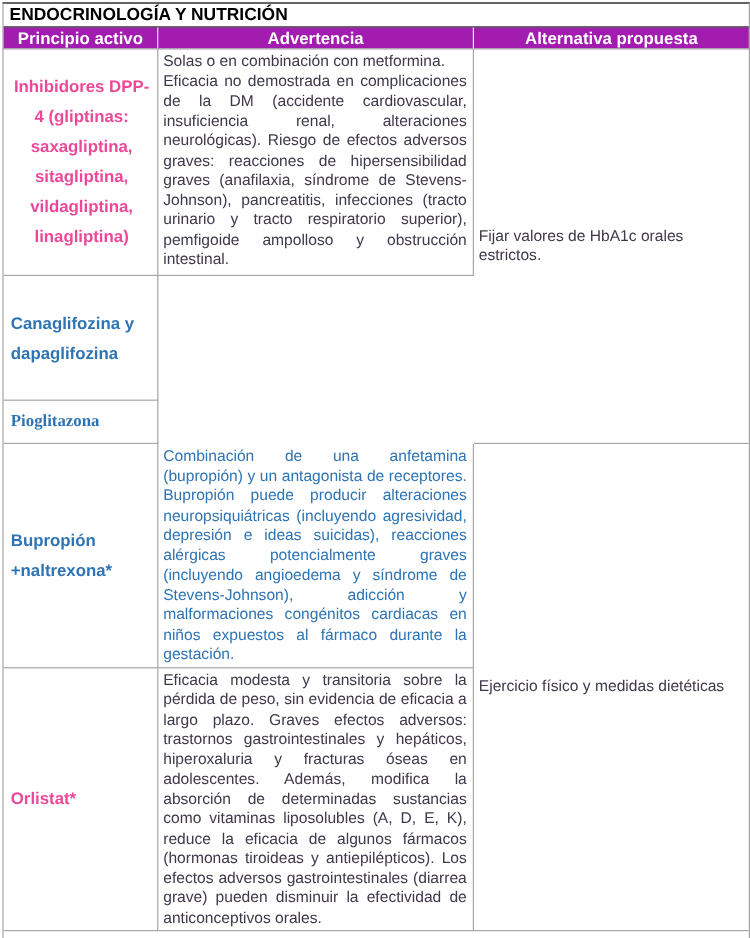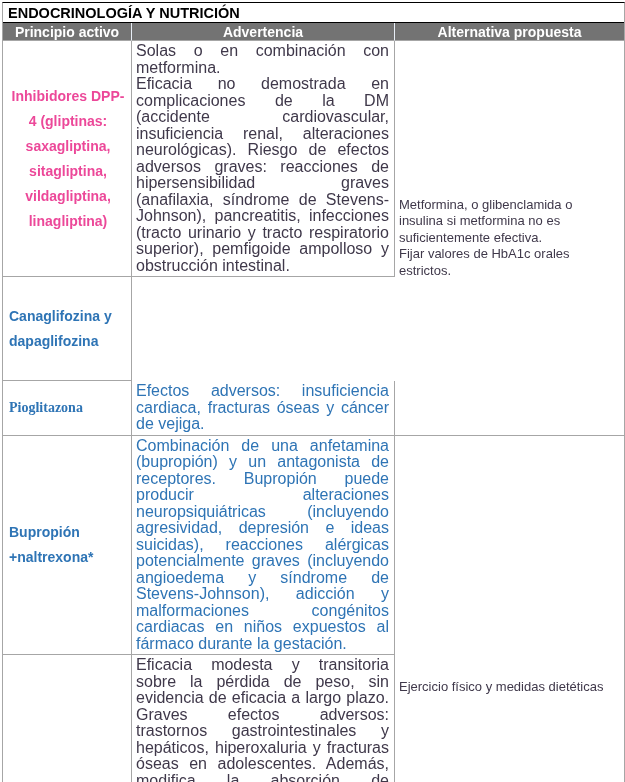--- a/index.html
+++ b/index.html
@@ -24,21 +24,21 @@
 
   .r-title {
     grid-area: 1 / 1 / 2 / 4;
     display: flex; align-items: center;
     padding: 0 5px;
     font-size: 14.5px; font-weight: bold; color: #000000;
     border-bottom: 1px solid #000000;
   }
 
   .hdr {
-    background: #737373;
+    background: #a21caf;
     color: #FFFFFF;
     font-size: 14px; font-weight: bold;
     display: flex; align-items: center; justify-content: center;
     border-right: 1px solid #e8eef6;
     border-bottom: 1px solid #A6A6A6;
   }
   .hdr.last { border-right: none; }
 
   .h1 { grid-area: 2 / 1 / 3 / 2; }
   .h2 { grid-area: 2 / 2 / 3 / 3; }
@@ -47,21 +47,21 @@
   .drug {
     display: flex; align-items: center;
     padding: 2px 4px 2px 6px;
     font-size: 14px; font-weight: bold; line-height: 25px;
   }
   .drug.dark { color: #ec4899; text-align: center; }
   .drug.blue { color: #2E74B5; }
 
   .warn {
     padding: 2px 5px 2px 4px;
-    font-size: 16px; line-height: 16.5px;
+    font-size: 13px; line-height: 16.5px;
     text-align: justify;
   }
   .warn.dark { color: #3F384A; }
   .warn.blue { color: #2E74B5; }
   .warn .para + .para { margin-top: 0; }
 
   .alt {
     padding: 2px 5px 2px 4px;
     font-size: 13px; line-height: 16.5px;
     color: #3F384A;
@@ -100,36 +100,32 @@
 
     <div class="cell drug dark d1">Inhibidores DPP-4 (gliptinas: saxagliptina, sitagliptina, vildagliptina, linagliptina)</div>
     <div class="cell warn dark w1">
       <div class="para">Solas o en combinación con metformina.</div>
       <div class="para">Eficacia no demostrada en complicaciones de la DM (accidente cardiovascular, insuficiencia renal, alteraciones neurológicas). Riesgo de efectos adversos graves: reacciones de hipersensibilidad graves (anafilaxia, síndrome de Stevens-Johnson), pancreatitis, infecciones (tracto urinario y tracto respiratorio superior), pemfigoide ampolloso y obstrucción intestinal.</div>
     </div>
 
     <div class="cell drug blue d2">Canaglifozina y dapaglifozina</div>
 
     <div class="cell drug blue d3">Pioglitazona</div>
-    <div class="cell warn blue w3">
-      <div class="para">Efectos adversos: insuficiencia cardiaca, fracturas óseas y cáncer de vejiga.</div>
-    </div>
 
     <div class="cell drug blue d4">Bupropión +naltrexona*</div>
     <div class="cell warn blue w4">
       <div class="para">Combinación de una anfetamina (bupropión) y un antagonista de receptores. Bupropión puede producir alteraciones neuropsiquiátricas (incluyendo agresividad, depresión e ideas suicidas), reacciones alérgicas potencialmente graves (incluyendo angioedema y síndrome de Stevens-Johnson), adicción y malformaciones congénitos cardiacas en niños expuestos al fármaco durante la gestación.</div>
     </div>
 
     <div class="cell drug dark d5">Orlistat*</div>
     <div class="cell warn dark w5">
       <div class="para">Eficacia modesta y transitoria sobre la pérdida de peso, sin evidencia de eficacia a largo plazo. Graves efectos adversos: trastornos gastrointestinales y hepáticos, hiperoxaluria y fracturas óseas en adolescentes. Además, modifica la absorción de determinadas sustancias como vitaminas liposolubles (A, D, E, K), reduce la eficacia de algunos fármacos (hormonas tiroideas y antiepilépticos). Los efectos adversos gastrointestinales (diarrea grave) pueden disminuir la efectividad de anticonceptivos orales.</div>
     </div>
 
     <div class="cell alt a1">
-      <div class="para">Metformina, o glibenclamida o insulina si metformina no es suficientemente efectiva.</div>
       <div class="para">Fijar valores de HbA1c orales estrictos.</div>
     </div>
     <div class="cell alt a2">
       <div class="para">Ejercicio físico y medidas dietéticas</div>
     </div>
 
     <div class="cell foot">*Medicamento excluido de la financiación</div>
 
   </div>
 </div>

